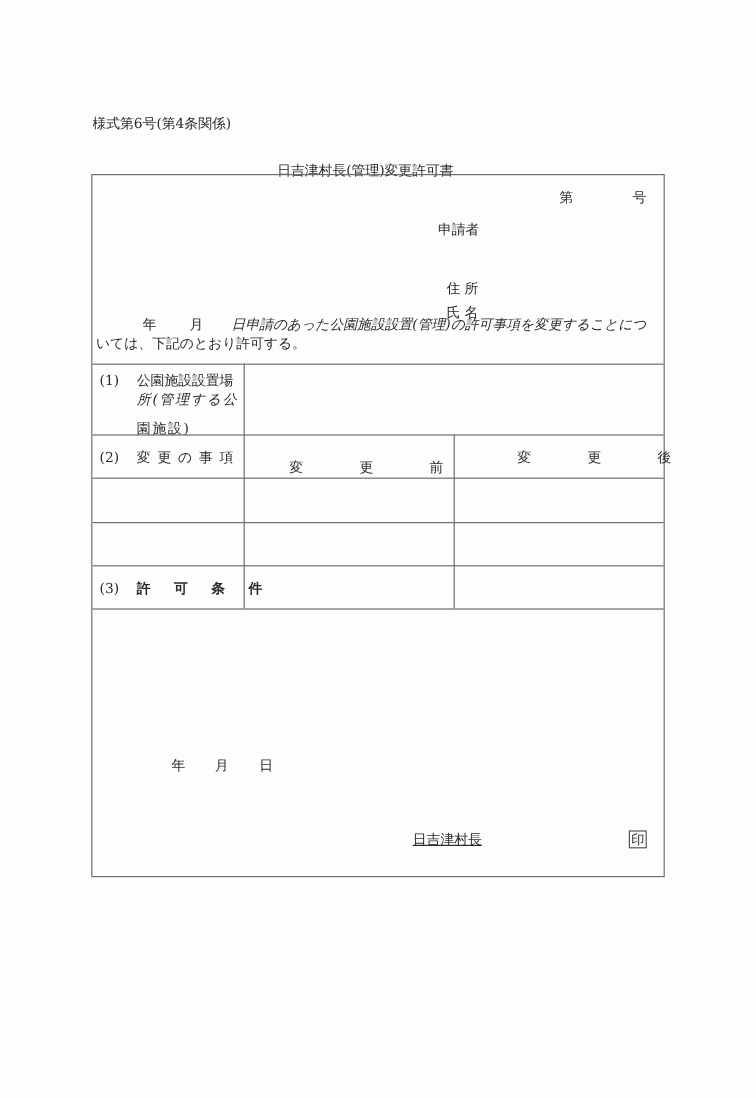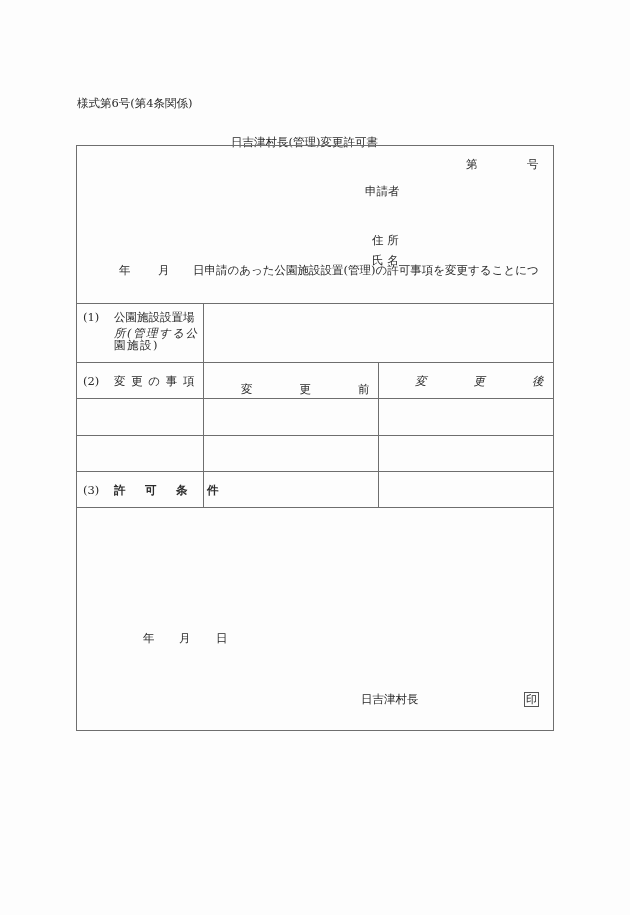--- a/index.html
+++ b/index.html
@@ -27,53 +27,54 @@
 
   <span class="cell-text" style="left:389px; top:11px;">第</span>
   <span class="cell-text" style="left:450px; top:11px;">号</span>
 
   <span class="cell-text" style="left:288px; top:38px;">申請者</span>
   <span class="cell-text" style="left:295px; top:63px;margin-top:24px;">住 所</span>
   <span class="cell-text" style="left:295px; top:87px;margin-top:20px;">氏 名</span>
 
   <span class="cell-text" style="left:42px; top:117px;">年</span>
   <span class="cell-text" style="left:81px; top:117px;">月</span>
-  <span class="cell-text" style="left:116px; top:117px;">日申請のあった公園施設設置(管理)の許可事項を変更することにつ</span>
+  <span class="cell-text" style="left:116px; top:117px;font-style:italic;">日申請のあった公園施設設置(管理)の許可事項を変更することにつ</span>
+  <span class="cell-text" style="left:3px; top:133px;">いては、下記のとおり許可する。</span>
 
   <div class="hline" style="top:157px;"></div>
   <div class="hline" style="top:216px;"></div>
   <div class="hline" style="top:252px;"></div>
   <div class="hline" style="top:289px;"></div>
   <div class="hline" style="top:325px;"></div>
   <div class="hline" style="top:361px;"></div>
 
   <div class="vline" style="left:126px; top:157px; height:204px;"></div>
   <div class="vline" style="left:301px; top:216px; height:145px;"></div>
 
   <span class="cell-text" style="left:6px; top:164px;">(1)</span>
   <span class="cell-text" style="left:37px; top:164px;font-family:Liberation Mono, monospace;">公園施設設置場</span>
   <span class="cell-text" style="left:37px; top:180px; letter-spacing:1.5px;font-style:italic;">所(管理する公</span>
-  <span class="cell-text" style="left:37px; top:192px; letter-spacing:1.5px;">園施設)</span>
+  <span class="cell-text" style="left:37px; top:204px; letter-spacing:1.5px;">園施設)</span>
   <span class="cell-text" style="left:132px; top:180px;"></span>
 
   <span class="cell-text" style="left:6px; top:228px;">(2)</span>
   <span class="cell-text" style="left:37px; top:228px; letter-spacing:1px;">変 更 の 事 項</span>
   <span class="cell-text" style="left:164px; top:236px; letter-spacing:8px;">変　　更　　前</span>
-  <span class="cell-text" style="left:338px; top:228px; letter-spacing:8px;font-style:italic;">変　　更　　後</span>
+  <span class="cell-text" style="left:354px; top:228px; letter-spacing:8px;">変　　更　　後</span>
 
   <span class="cell-text" style="left:132px; top:264px;"></span>
   <span class="cell-text" style="left:307px; top:264px;"></span>
   <span class="cell-text" style="left:132px; top:300px;"></span>
   <span class="cell-text" style="left:307px; top:300px;"></span>
 
   <span class="cell-text" style="left:6px; top:337px;">(3)</span>
   <span class="cell-text" style="left:37px; top:337px; letter-spacing:4px;font-weight:bold;">許　可　条　件</span>
   <span class="cell-text" style="left:132px; top:337px;"></span>
   <span class="cell-text" style="left:307px; top:337px;"></span>
 
 
   <span class="cell-text" style="left:66px; top:485px;">年</span>
   <span class="cell-text" style="left:102px; top:485px;">月</span>
   <span class="cell-text" style="left:139px; top:485px;">日</span>
 
-  <span class="cell-text" style="left:284px; top:546px;">日吉津村長</span>
+  <span class="cell-text" style="left:267px; top:546px;text-decoration:underline;">日吉津村長</span>
   <span class="seal" style="left:447px; top:546px;">印</span>
 </div>
 
 </body></html>

